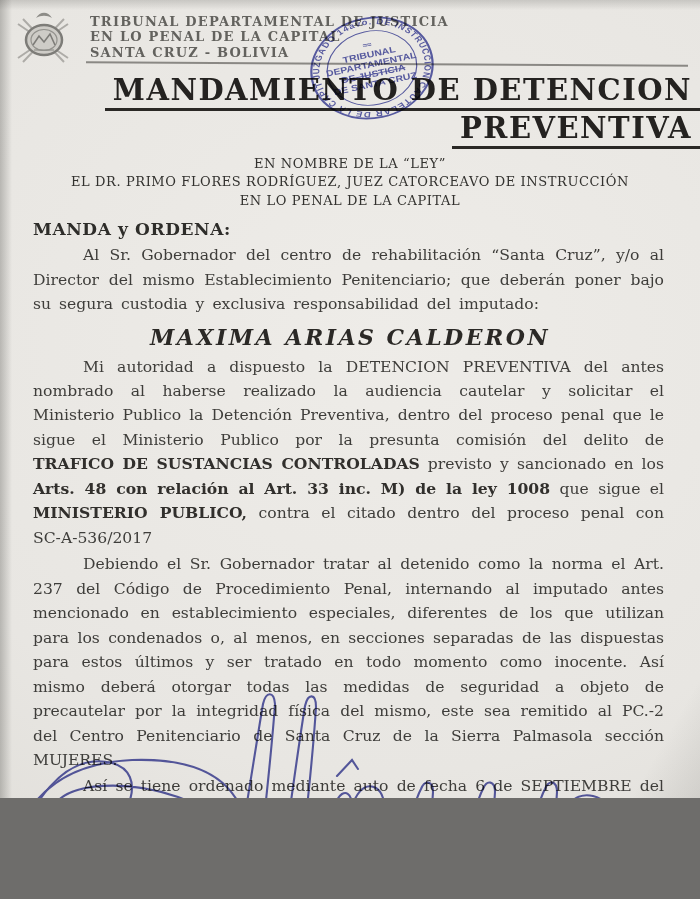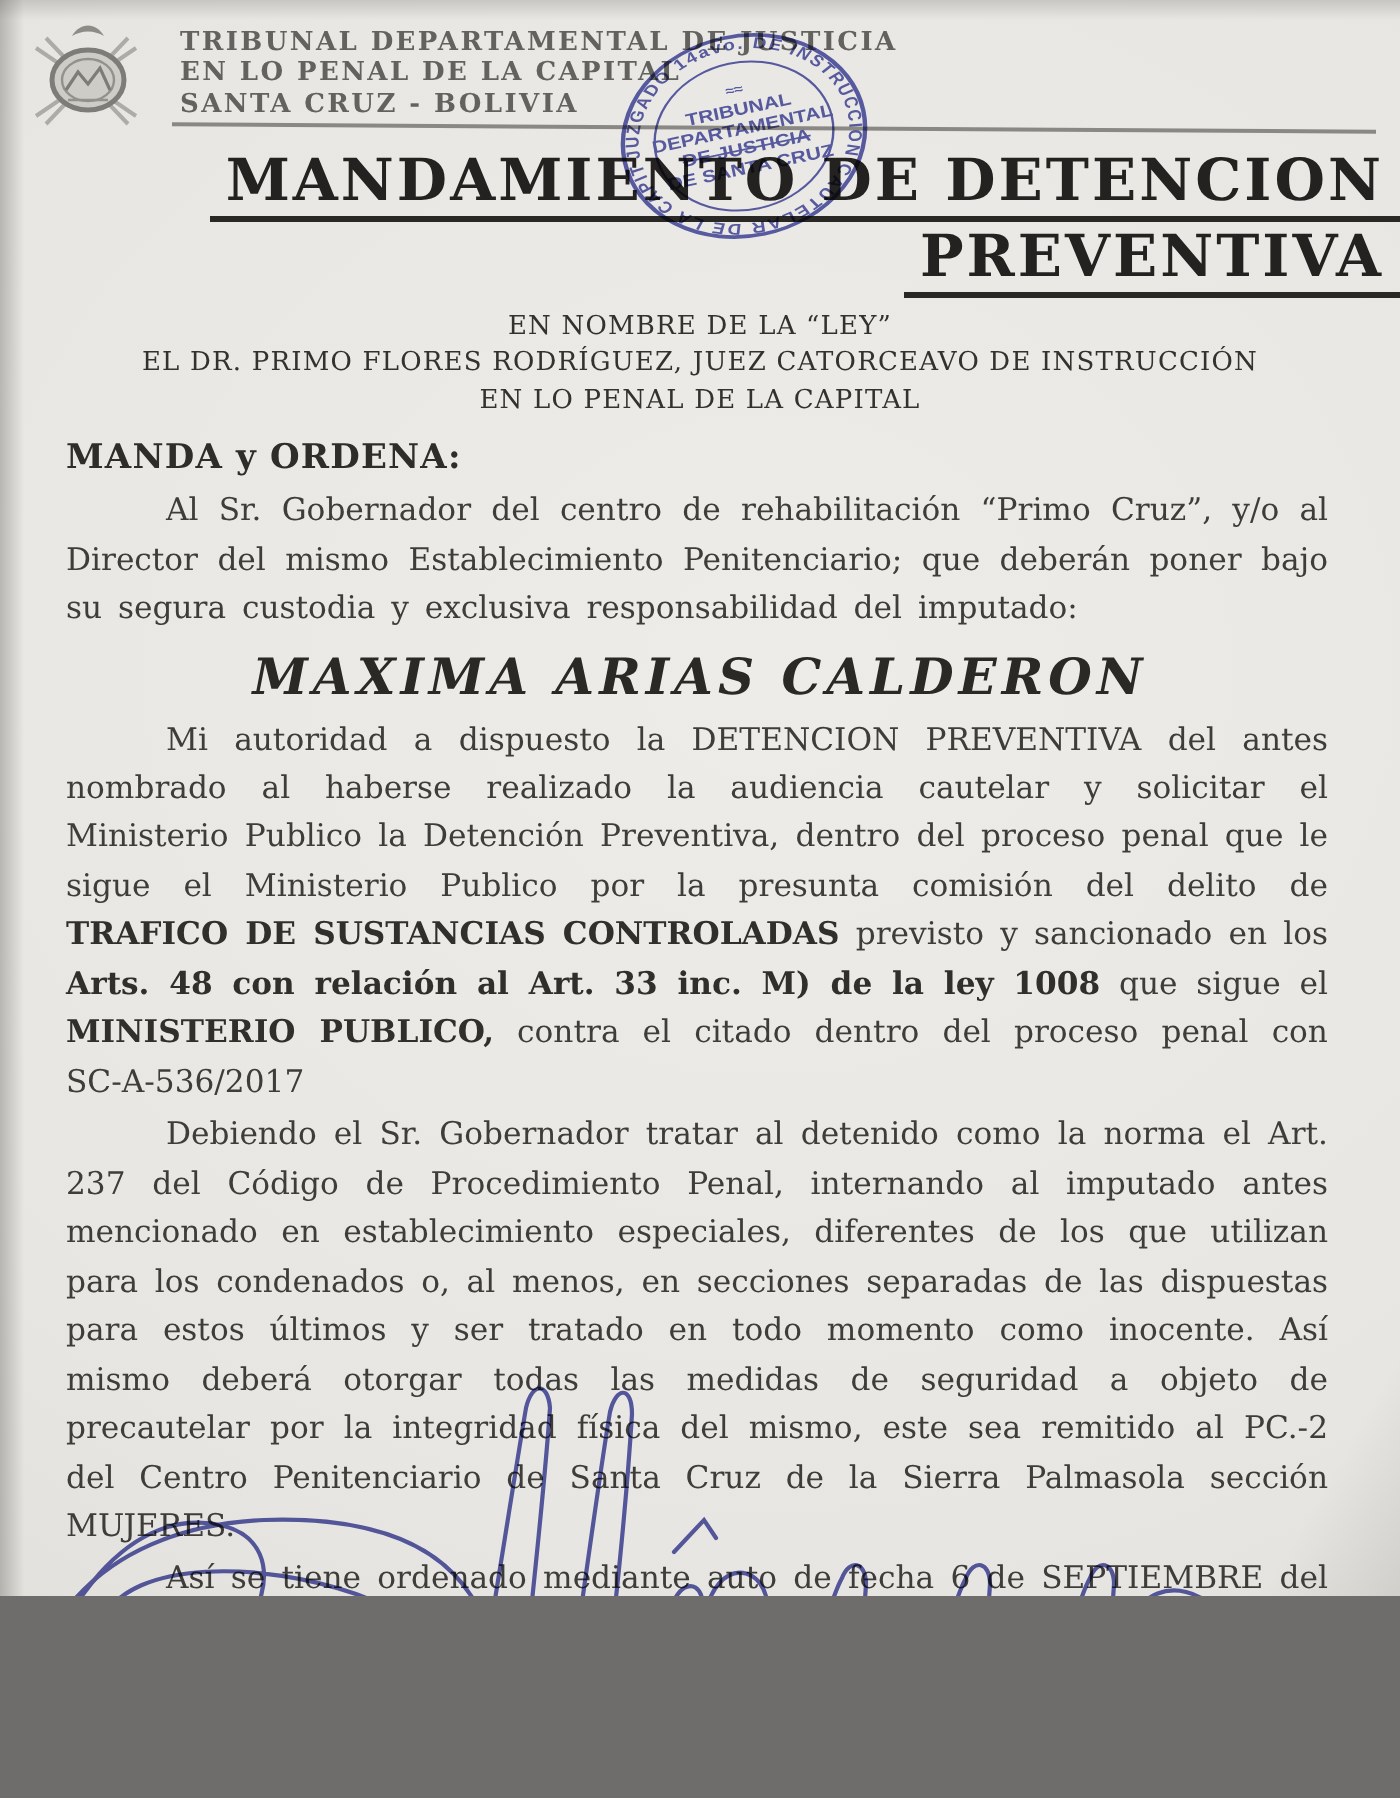--- a/index.html
+++ b/index.html
@@ -30,21 +30,21 @@
   .title-block{text-align:right; margin-top:8px; line-height:1.2;}
   .title-line{
     display:inline-block; font-weight:bold; font-size:29px; letter-spacing:1.5px;
     color:#242220; border-bottom:3px solid #2a2825; padding:0 8px 0 8px;
   }
   .subtitle{text-align:center; font-weight:normal; font-size:13px; letter-spacing:.6px; line-height:1.45; color:#33322f; margin-top:6px;}
   .manda{margin:8px 0 4px 33px; font-weight:bold; font-size:17px; letter-spacing:.6px; color:#2e2d2a;}
   
   .para{margin:2px 36px 2px 33px; text-align:justify; text-indent:50px; font-size:15.6px; line-height:1.57; word-spacing:3px;}
   .para .bold{font-weight:bold; color:#312f2c;margin-top:40px;}
-  .imputado{ text-align:center; font-weight:bold; font-style:italic; font-size:25px; letter-spacing:2.5px; color:#2b2926; margin:7px 0 5px;}
+  .imputado{ text-align:center; font-weight:bold; font-style:italic; font-size:22px; letter-spacing:2.5px; color:#2b2926; margin:7px 0 5px;}
   .closing{margin:9px 20px 0 14px; text-indent:126px; text-align:justify; font-weight:bold; font-size:12.2px; line-height:1.8; color:#3a3936;}
   
   .sig-overlay{position:absolute; inset:0; z-index:6; mix-blend-mode:multiply; pointer-events:none;}
   .ink{stroke:var(--ink); stroke-width:2.1; fill:none; opacity:.82; stroke-linecap:round;}
   
   .stamp{position:absolute; z-index:4; color:var(--seal); mix-blend-mode:multiply; filter:blur(.35px); text-align:center; line-height:1.3;}
   .stamp-judge{left:14px; top:824px; width:216px; transform:rotate(-7deg); opacity:.8;}
   .stamp-secretary{left:350px; top:841px; width:268px; transform:rotate(-3deg); opacity:.55;}
   .stamp .l1{font-style:italic; font-weight:bold; font-size:12px; font-family:"DejaVu Serif",serif;}
   .stamp .ls{font-family:"Liberation Sans",sans-serif; font-weight:bold; font-size:8px; letter-spacing:.5px;}
@@ -98,21 +98,21 @@
   </div>
 
   <div class="subtitle">
     <div>EN NOMBRE DE LA “LEY”</div>
     <div>EL DR. PRIMO FLORES RODRÍGUEZ, JUEZ CATORCEAVO DE INSTRUCCIÓN</div>
     <div>EN LO PENAL DE LA CAPITAL</div>
   </div>
 
   <div class="manda">MANDA y ORDENA:</div>
 
-  <p class="para">Al Sr. Gobernador del centro de rehabilitación “Primo Cruz”, y/o al Director del mismo Establecimiento Penitenciario; que deberán poner bajo su segura custodia y exclusiva responsabilidad del imputado:</p>
+  <p class="para">Al Sr. Gobernador del centro de rehabilitación “Santa Cruz”, y/o al Director del mismo Establecimiento Penitenciario; que deberán poner bajo su segura custodia y exclusiva responsabilidad del imputado:</p>
 
   <div class="imputado">MAXIMA ARIAS CALDERON</div>
 
   <p class="para"><span>Mi autoridad a dispuesto la DETENCION PREVENTIVA del antes nombrado al haberse realizado la audiencia cautelar y solicitar el Ministerio Publico la Detención Preventiva, dentro del proceso penal que le sigue el Ministerio Publico por la presunta comisión del delito de </span><span class="bold">TRAFICO DE SUSTANCIAS CONTROLADAS</span><span> previsto y sancionado en los </span><span class="bold">Arts. 48 con relación al Art. 33 inc. M) de la ley 1008</span><span> que sigue el </span><span class="bold">MINISTERIO PUBLICO,</span><span> contra el citado dentro del proceso penal con SC-A-536/2017</span></p>
 
   <p class="para">Debiendo el Sr. Gobernador tratar al detenido como la norma el Art. 237 del Código de Procedimiento Penal, internando al imputado antes mencionado en establecimiento especiales, diferentes de los que utilizan para los condenados o, al menos, en secciones separadas de las dispuestas para estos últimos y ser tratado en todo momento como inocente. Así mismo deberá otorgar todas las medidas de seguridad a objeto de precautelar por la integridad física del mismo, este sea remitido al PC.-2 del Centro Penitenciario de Santa Cruz de la Sierra Palmasola sección MUJERES.</p>
 
   <p class="para">Así se tiene ordenado mediante auto de fecha 6 de SEPTIEMBRE del año 2.017.-</p>
 
   <p class="closing">En presente mandamiento es librado en la ciudad Santa Cruz de la Sierra, Estado Plurinacional de Bolivia, a los Once días del mes de Septiembre del Año Dos mil DIECISIETE.</p>

